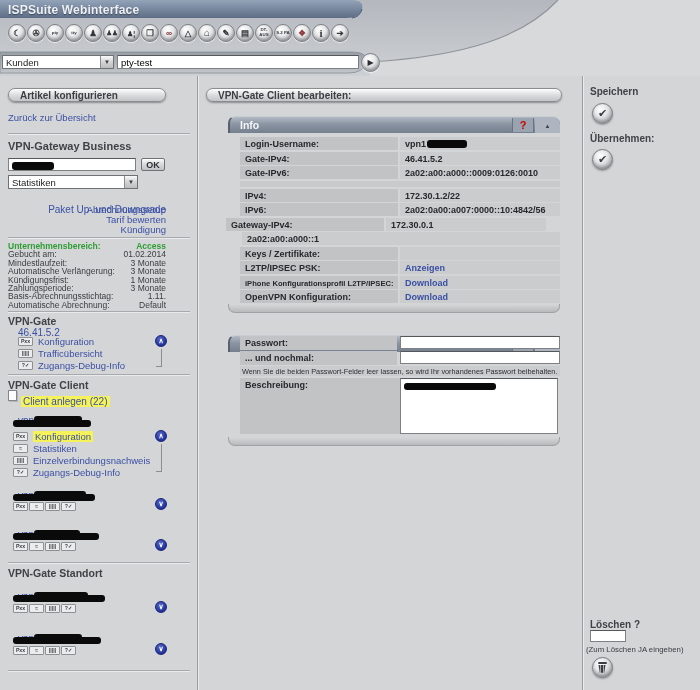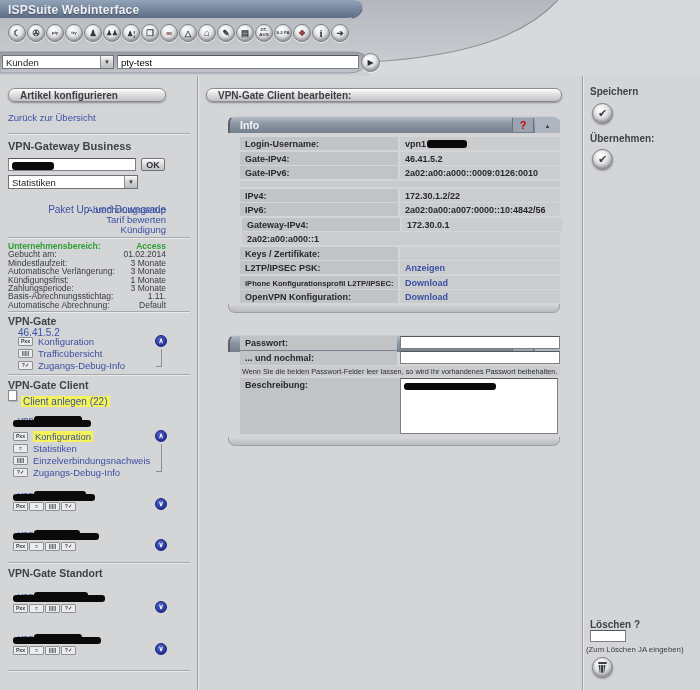--- a/index.html
+++ b/index.html
@@ -300,21 +300,21 @@
     </div>
   <div class="abs" style="left:240px;top:181px;width:320px;height:6px;background:#c9cacc"></div>
   <div class="abs irow" style="left:240px;top:189px;width:320px">
       <span class="ilab">IPv4:</span>
       <span class="ival">172.30.1.2/22</span>
     </div>
   <div class="abs irow" style="left:240px;top:203px;width:320px">
       <span class="ilab">IPv6:</span>
       <span class="ival">2a02:0a00:a007:0000::10:4842/56</span>
     </div>
-  <div class="abs irow" style="left:242px;top:218px;width:320px">
+  <div class="abs irow" style="left:226px;top:218px;width:320px">
       <span class="ilab">Gateway-IPv4:</span>
       <span class="ival">172.30.0.1</span>
     </div>
   <div class="abs irow" style="left:240px;top:232px;width:320px">
       <span class="ival">2a02:a00:a000::1</span>
     </div>
   <div class="abs irow" style="left:240px;top:247px;width:320px">
       <span class="ilab">Keys / Zertifikate:</span>
       <span class="ival"></span>
     </div>

